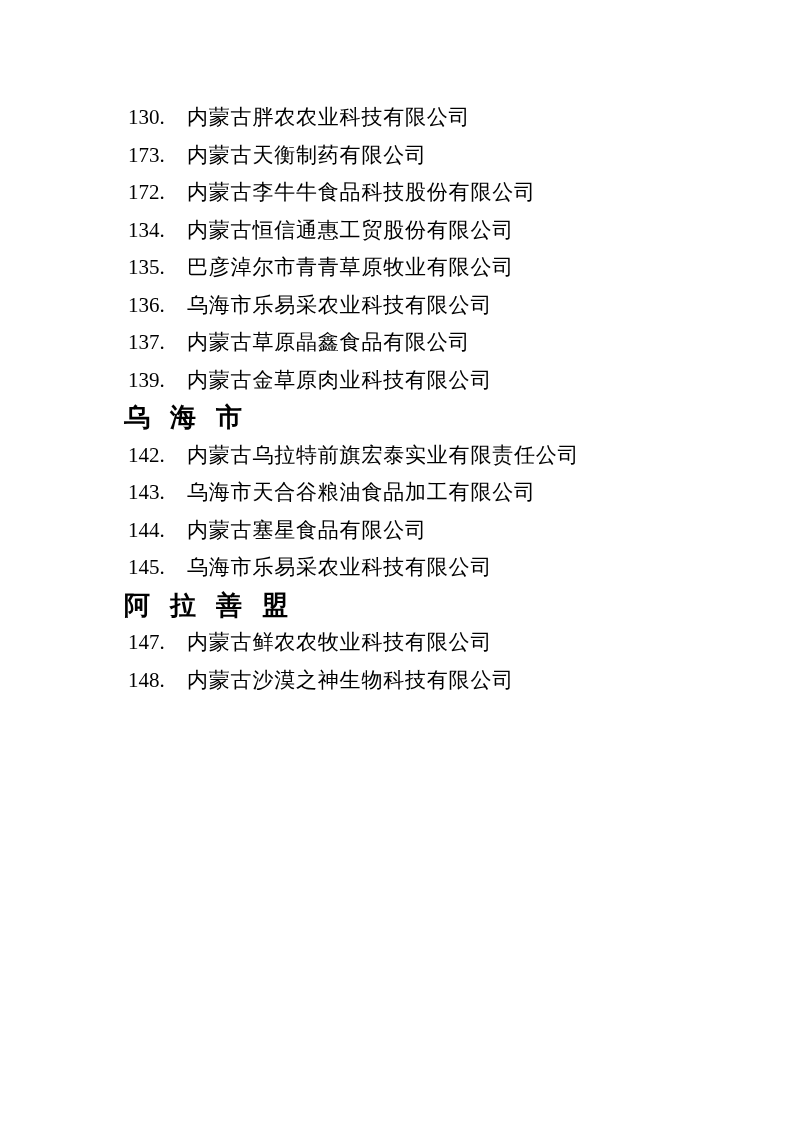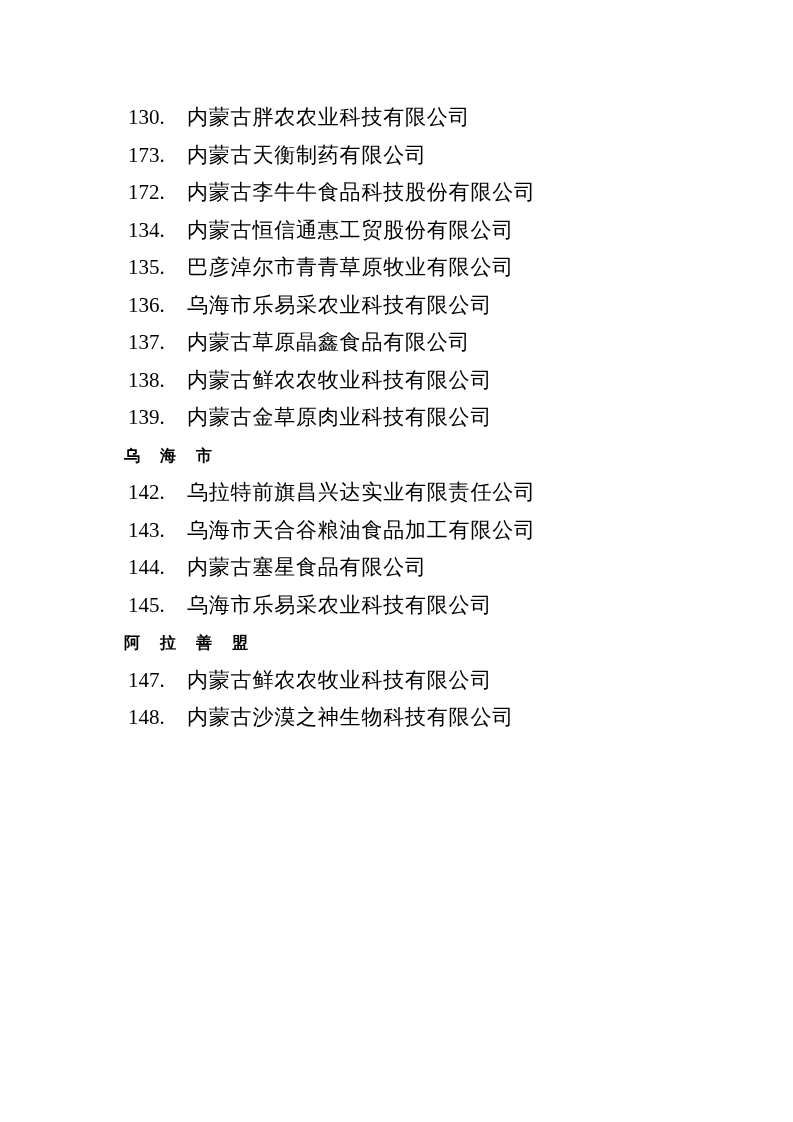--- a/index.html
+++ b/index.html
@@ -34,44 +34,43 @@
   }
   .name {
     font-family: "Liberation Serif", "DejaVu Serif", serif;
     letter-spacing: 0.8px;
     color: #000000;
   }
   .section-header {
     height: 37.5px;
     line-height: 37.5px;
     padding-left: 118px;
-    font-size: 16px;
+    font-size: 26px;
     font-weight: bold;
     letter-spacing: 20px;
     color: #000000;
     font-family: "Liberation Sans", "DejaVu Sans", sans-serif;
     white-space: nowrap;
   }
 </style>
 </head>
 <body>
 
 <div class="page">
   <div class="content" id="company-list">
       <div class="row"><span class="num">130.</span><span class="name">内蒙古胖农农业科技有限公司</span></div>
       <div class="row"><span class="num">173.</span><span class="name">内蒙古天衡制药有限公司</span></div>
       <div class="row"><span class="num">172.</span><span class="name">内蒙古李牛牛食品科技股份有限公司</span></div>
       <div class="row"><span class="num">134.</span><span class="name">内蒙古恒信通惠工贸股份有限公司</span></div>
       <div class="row"><span class="num">135.</span><span class="name">巴彦淖尔市青青草原牧业有限公司</span></div>
       <div class="row"><span class="num">136.</span><span class="name">乌海市乐易采农业科技有限公司</span></div>
       <div class="row"><span class="num">137.</span><span class="name">内蒙古草原晶鑫食品有限公司</span></div>
-      <div class="row"><span class="num">138.</span><span class="name">内蒙古鲜农农牧业科技有限公司</span></div>
       <div class="row"><span class="num">139.</span><span class="name">内蒙古金草原肉业科技有限公司</span></div>
       <div class="section-header">乌海市</div>
-      <div class="row"><span class="num">142.</span><span class="name">乌拉特前旗昌兴达实业有限责任公司</span></div>
+      <div class="row"><span class="num">142.</span><span class="name">内蒙古乌拉特前旗宏泰实业有限责任公司</span></div>
       <div class="row"><span class="num">143.</span><span class="name">乌海市天合谷粮油食品加工有限公司</span></div>
       <div class="row"><span class="num">144.</span><span class="name">内蒙古塞星食品有限公司</span></div>
       <div class="row"><span class="num">145.</span><span class="name">乌海市乐易采农业科技有限公司</span></div>
       <div class="section-header">阿拉善盟</div>
       <div class="row"><span class="num">147.</span><span class="name">内蒙古鲜农农牧业科技有限公司</span></div>
       <div class="row"><span class="num">148.</span><span class="name">内蒙古沙漠之神生物科技有限公司</span></div>
     </div>
 </div>
 
 </body></html>

